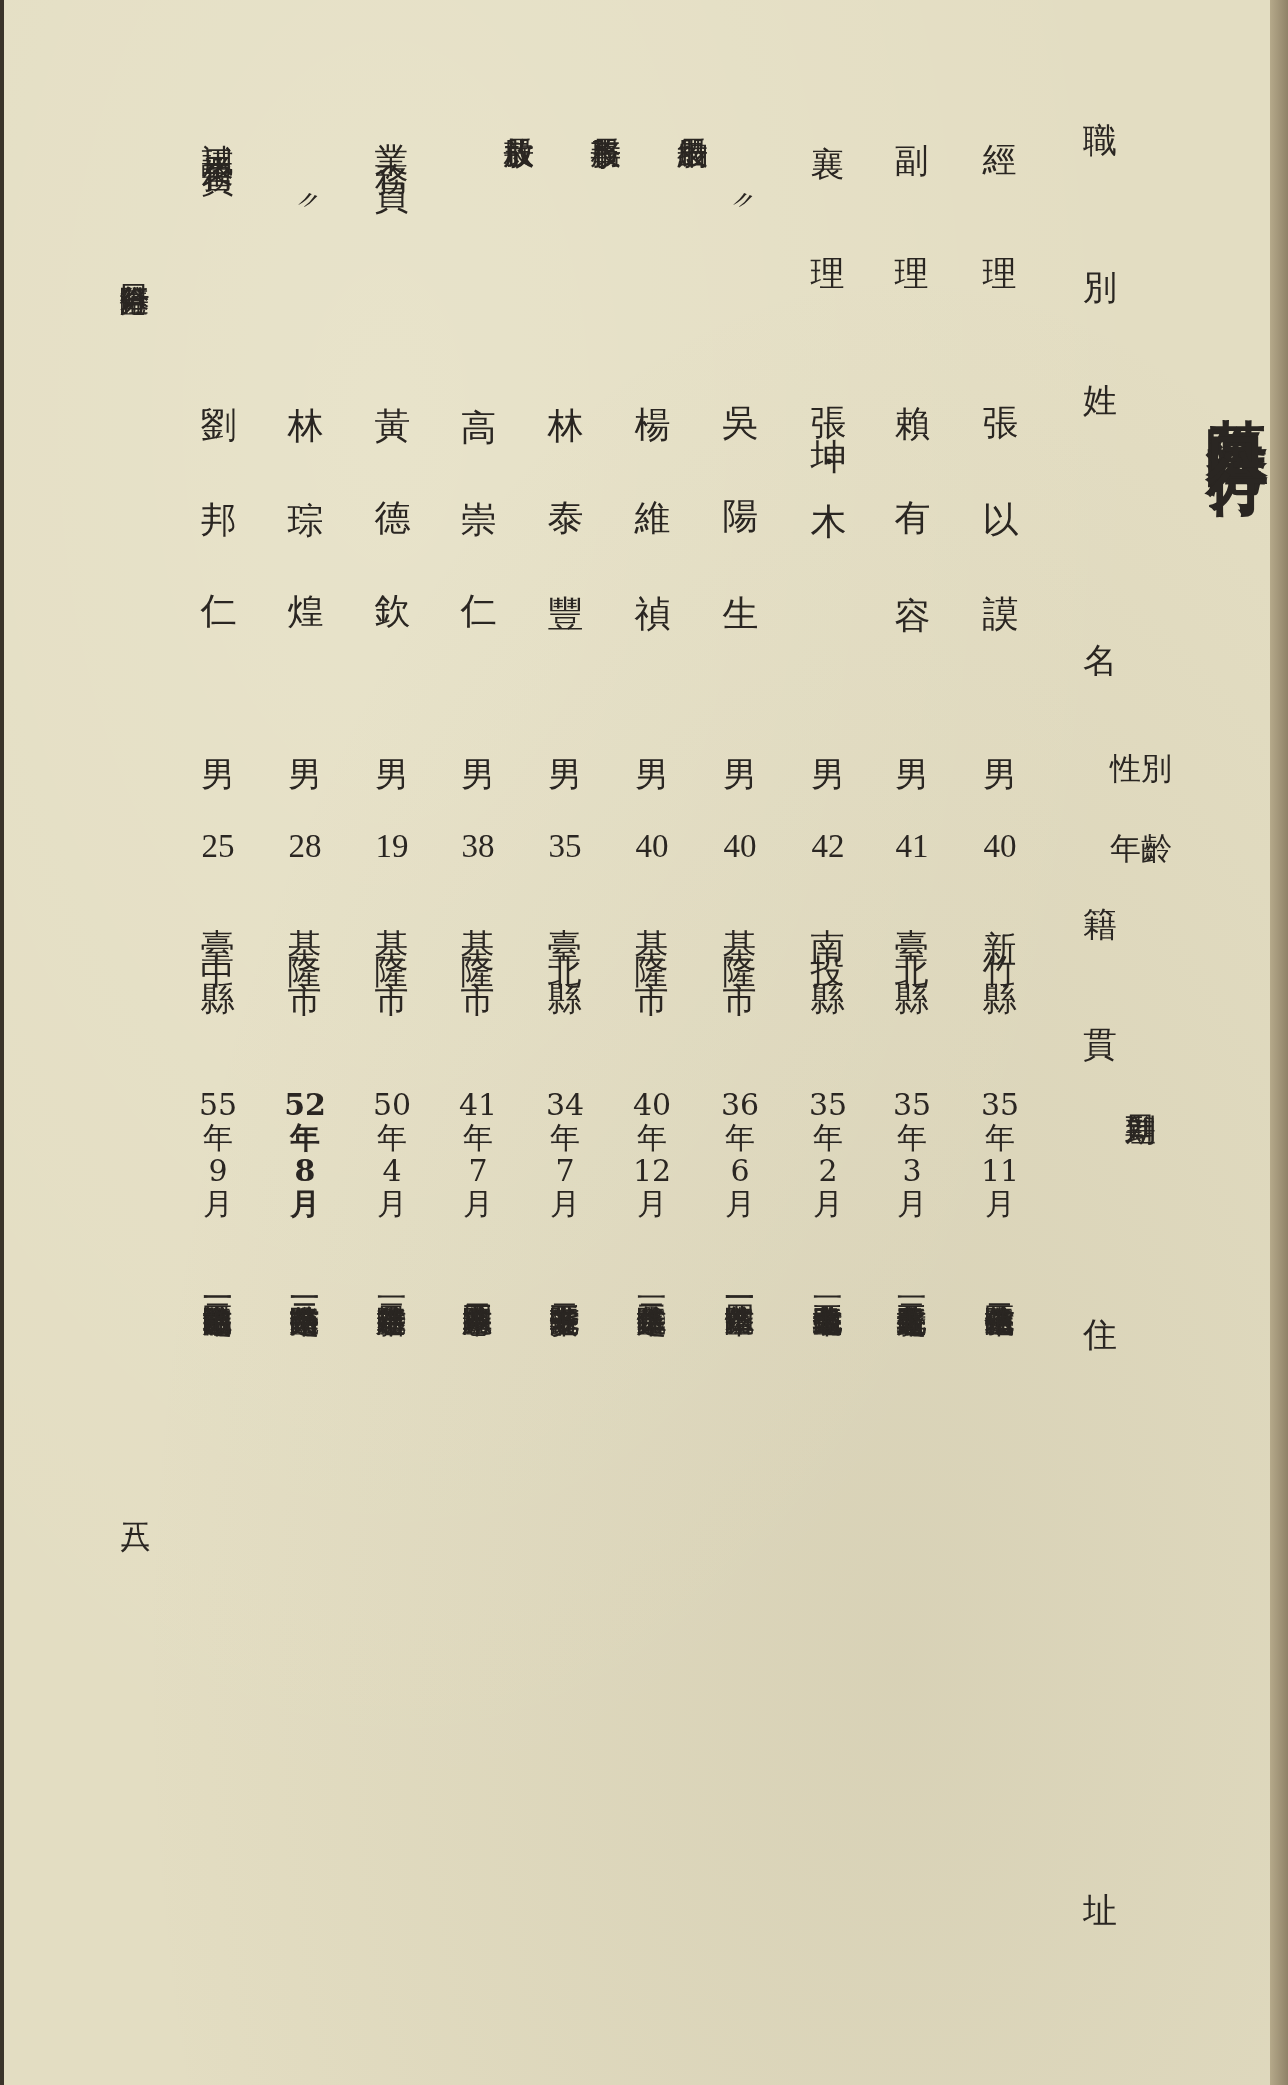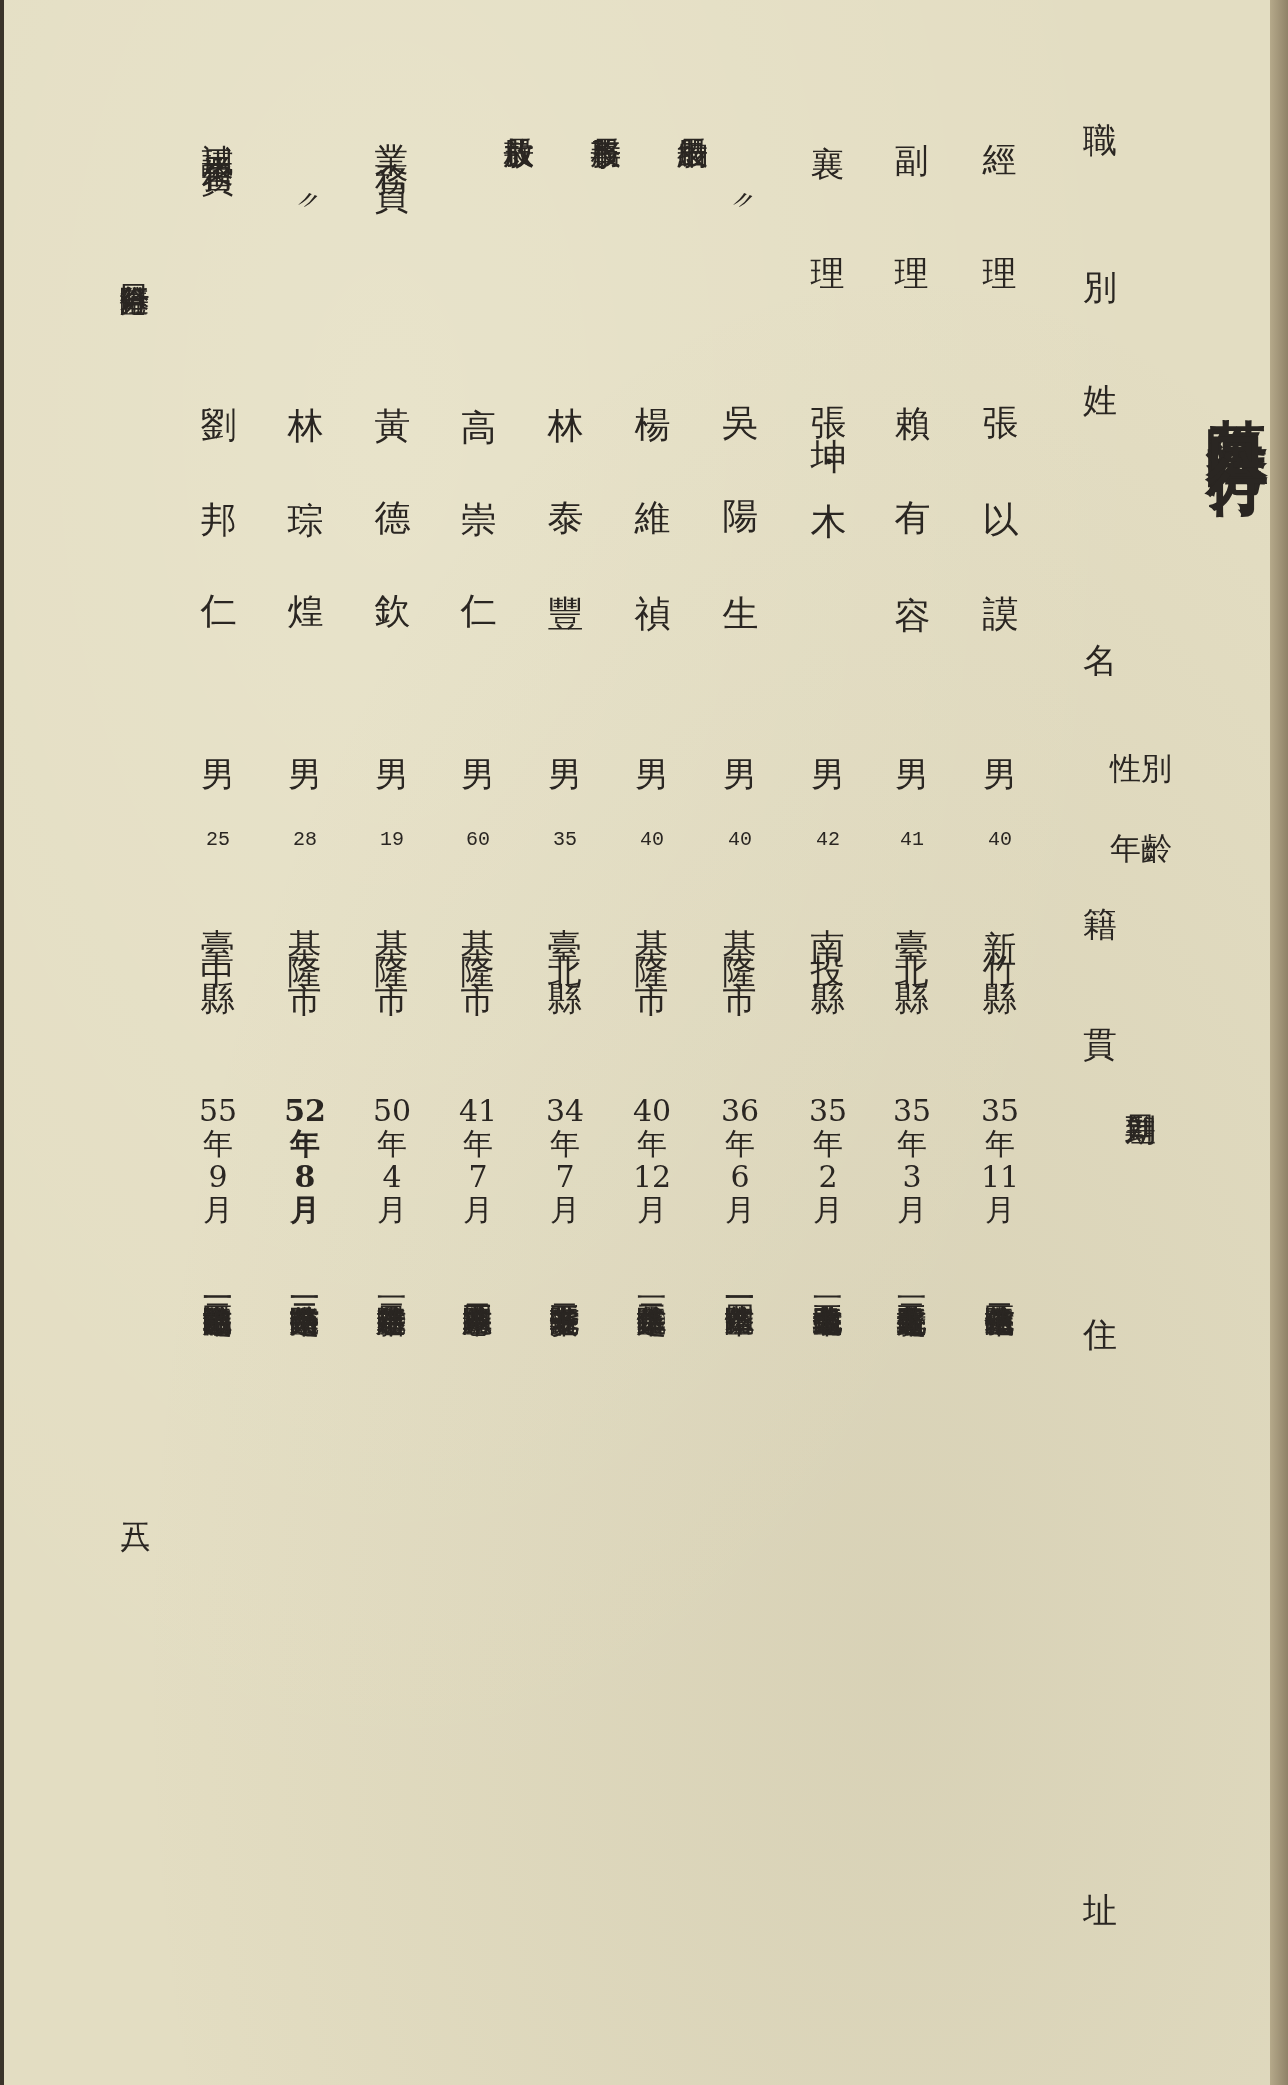--- a/index.html
+++ b/index.html
@@ -16,22 +16,22 @@
       radial-gradient(ellipse at 70% 80%, rgba(120,110,80,0.10), transparent 60%),
       #e3ddc2;
   }
   .left-edge { position: absolute; left: 0; top: 0; width: 4px; height: 2085px; background: #3a342a; }
   .right-edge { position: absolute; right: 0; top: 0; width: 18px; height: 2085px; background: linear-gradient(to right, #b5a98a, #8f8268); }
   .cell { position: absolute; transform: translateX(-50%); }
   .v { writing-mode: vertical-rl; text-orientation: upright; letter-spacing: 0; }
   .lab { font-size: 34px; }
   .name { font-size: 36px; }
   .small { font-size: 31px; margin-left: 41px; }
-  .num { font-size: 20px; writing-mode: horizontal-tb; font-family: Liberation Mono, monospace; }
-  .date { display: flex; flex-direction: column; align-items: center; font-size: 30px; line-height: 1.1; margin-top: 6px; }
+  .num { font-size: 33px; writing-mode: horizontal-tb; font-family: Liberation Serif, serif; }
+  .date { display: flex; flex-direction: column; align-items: center; font-size: 30px; line-height: 1.1; }
   .date span { display: block; }
   .ditto { font-size: 30px; font-style: italic; transform: translateX(-50%) rotate(20deg); }
   .addr { font-size: 30px; line-height: 1.17; }
 </style>
 </head>
 <body>
 
 <div class="page">
   <div class="left-edge"></div>
   <div class="right-edge"></div>
@@ -134,21 +134,21 @@
           <span>年</span>
           <span>7</span>
           <span>月</span>
         </div>
         <div class="cell v addr" style="left: 565px; top: 1282px;">基隆市安平莊二七五號</div>
       </div>
       <div>
         <div class="cell v small" style="left: 478px; top: 114px; line-height: 1.05;">放款股長</div>
         <div class="cell v name" style="left: 478px; top: 378px; letter-spacing: 94px;">高崇仁</div>
         <div class="cell lab" style="left: 478px; top: 752px;">男</div>
-        <div class="cell num" style="left: 478px; top: 828px;">60</div>
+        <div class="cell num" style="left: 478px; top: 828px;">38</div>
         <div class="cell v lab" style="left: 478px; top: 902px; letter-spacing: 26px;">基隆市</div>
         <div class="cell date" style="left: 478px; top: 1088px;">
           <span>41</span>
           <span>年</span>
           <span>7</span>
           <span>月</span>
         </div>
         <div class="cell v addr" style="left: 478px; top: 1282px;">基隆市忠二路五四號</div>
       </div>
       <div>

